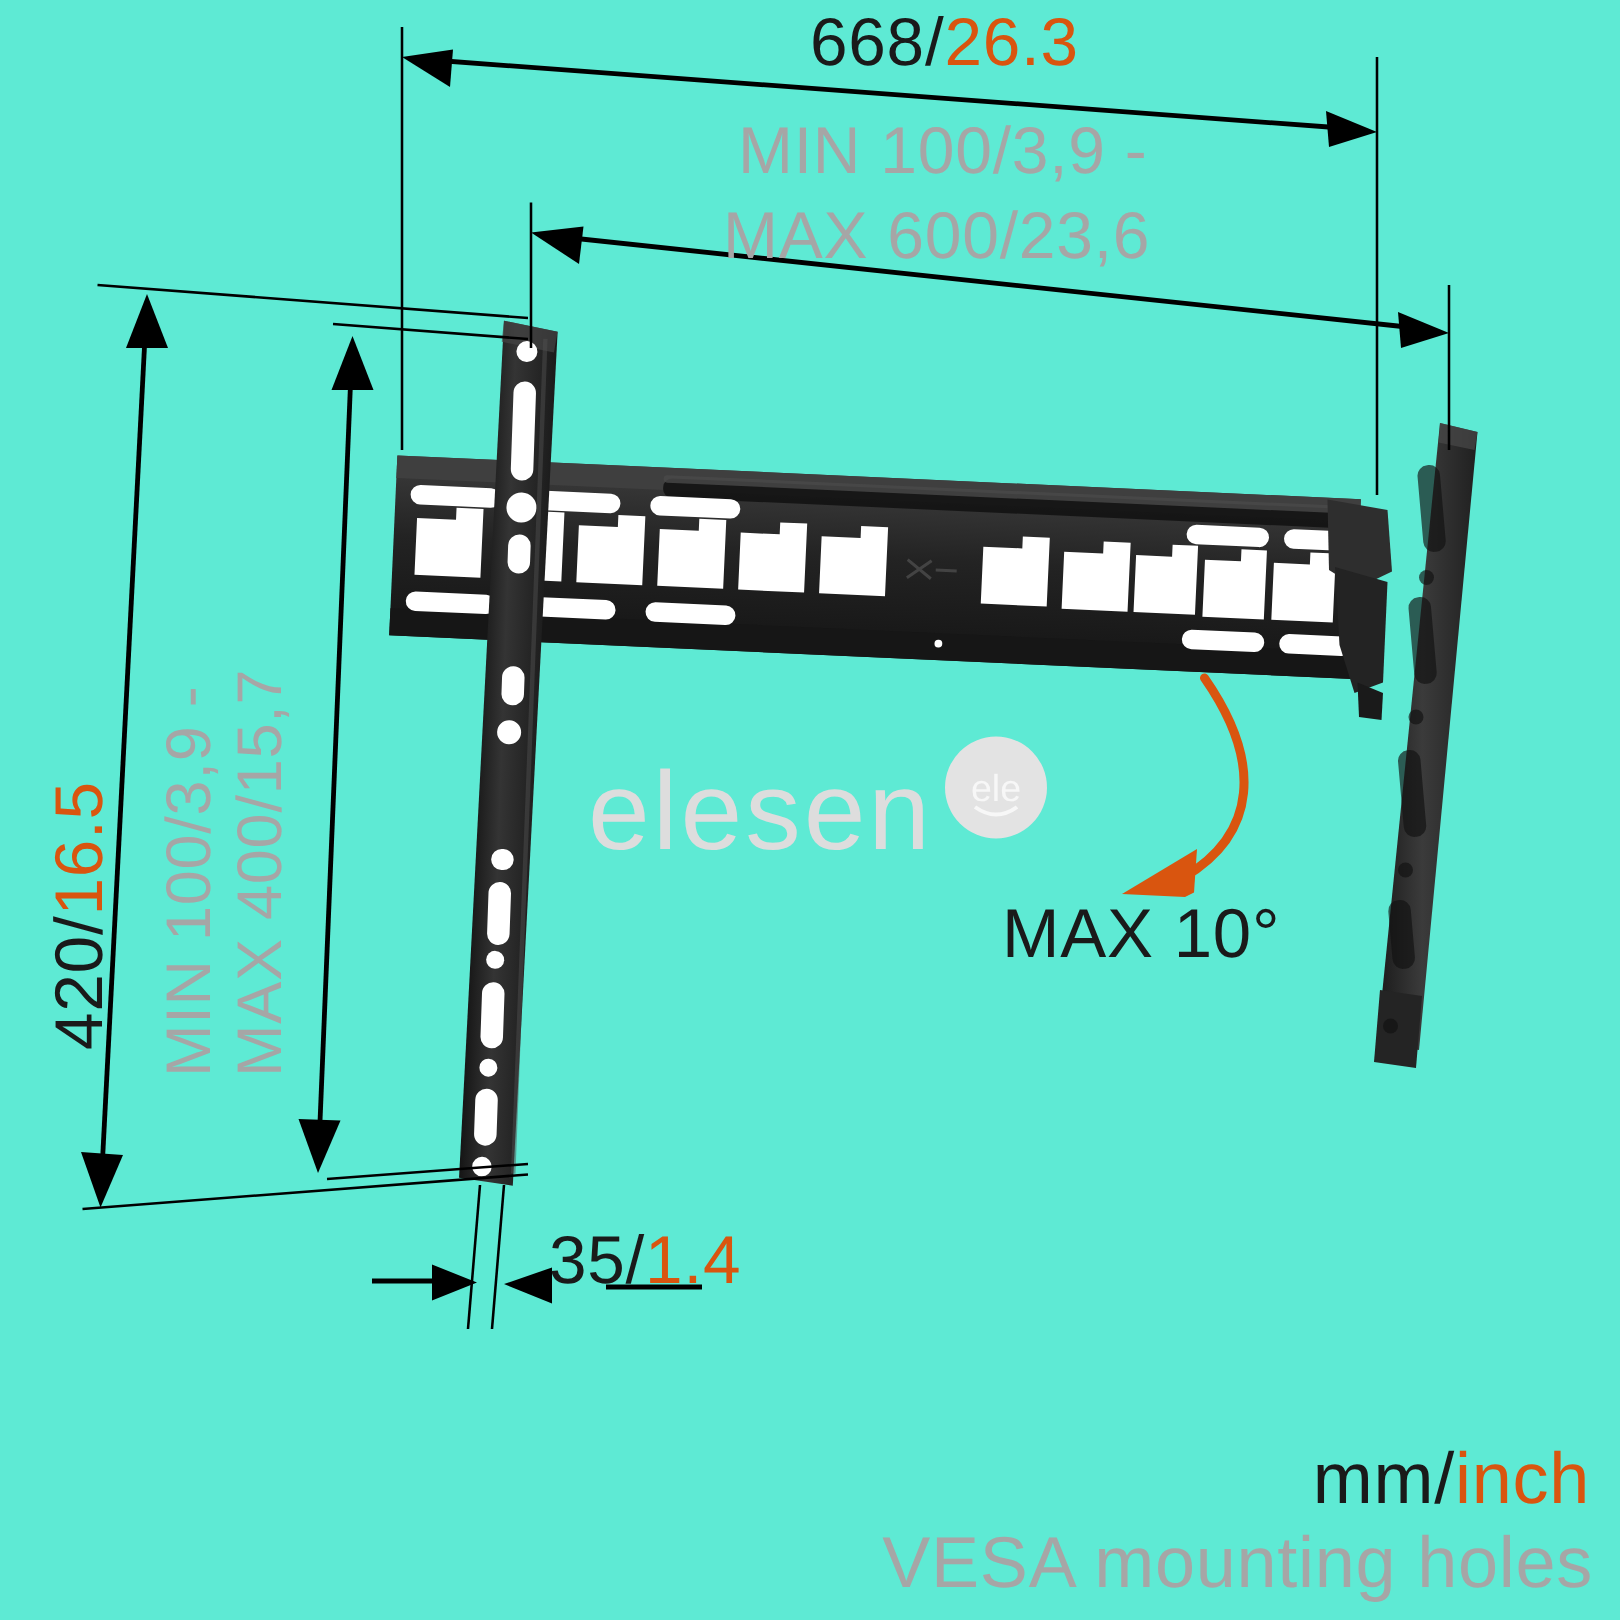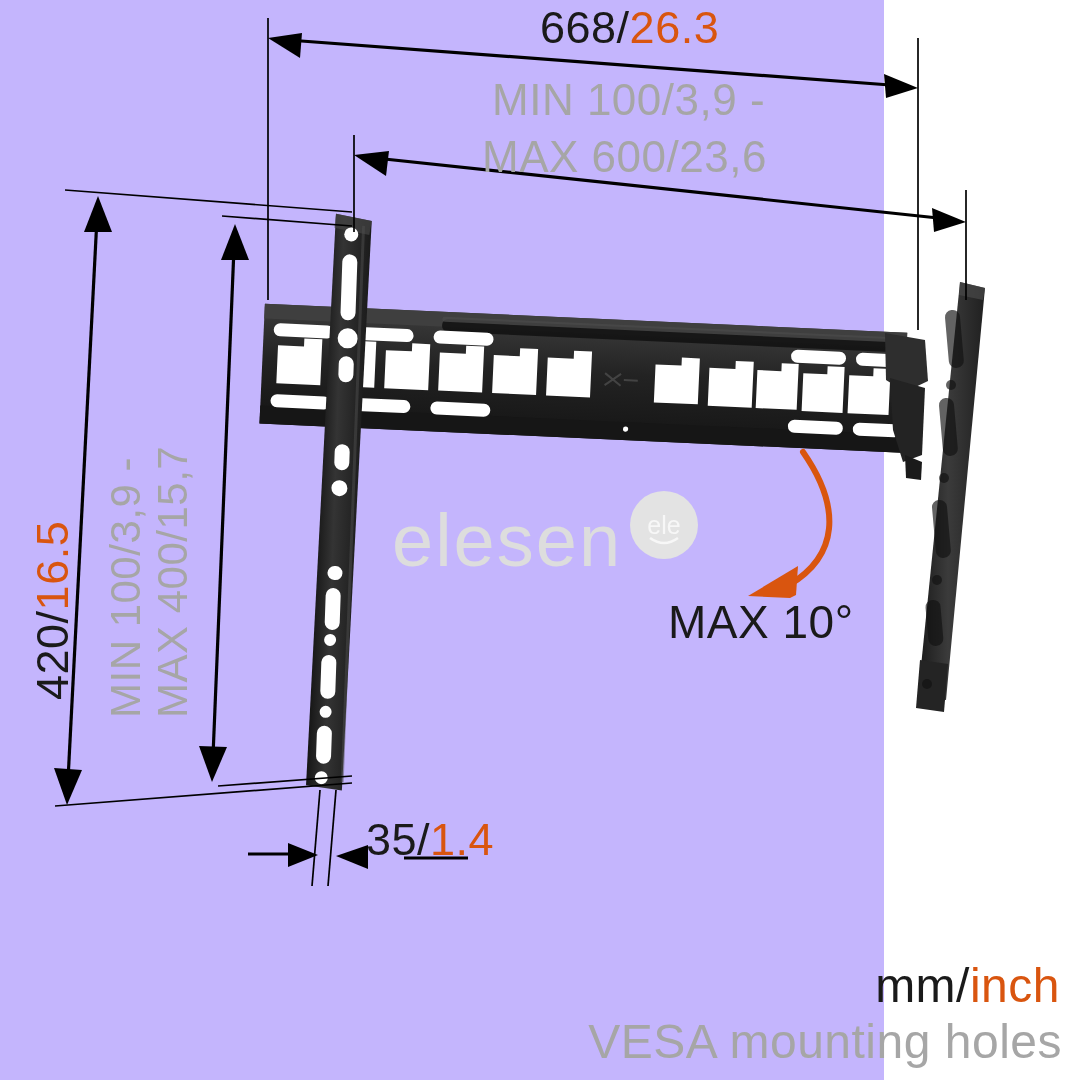--- a/index.html
+++ b/index.html
@@ -1,18 +1,18 @@
 <!DOCTYPE html>
 <html><head>
 <meta charset="utf-8">
 <style>
   html,body{margin:0;padding:0;background:#ffffff;}
   body{width:1080px;height:1080px;overflow:hidden;
        font-family:"Liberation Sans","DejaVu Sans",sans-serif;}
-  #stage{position:relative;width:884px;height:1080px;background:#c4b5fd;}
+  #stage{position:relative;width:1080px;height:1080px;background:#5eead4;}
   svg.layer{position:absolute;left:0;top:0;width:1080px;height:1080px;}
 
   .dim-text{font-family:"Liberation Sans","DejaVu Sans",sans-serif;
             font-weight:400;letter-spacing:0.5px;}
   .txt-black{fill:#1a1a1a;}
   .txt-orange{fill:#d9550f;}
   .txt-gray{fill:#a6a6a6;}
   .txt-wm{fill:#dddddd;}
   .dimline{stroke:#000;stroke-width:3.2;fill:none;}
   .extline{stroke:#000;stroke-width:1.7;fill:none;}

